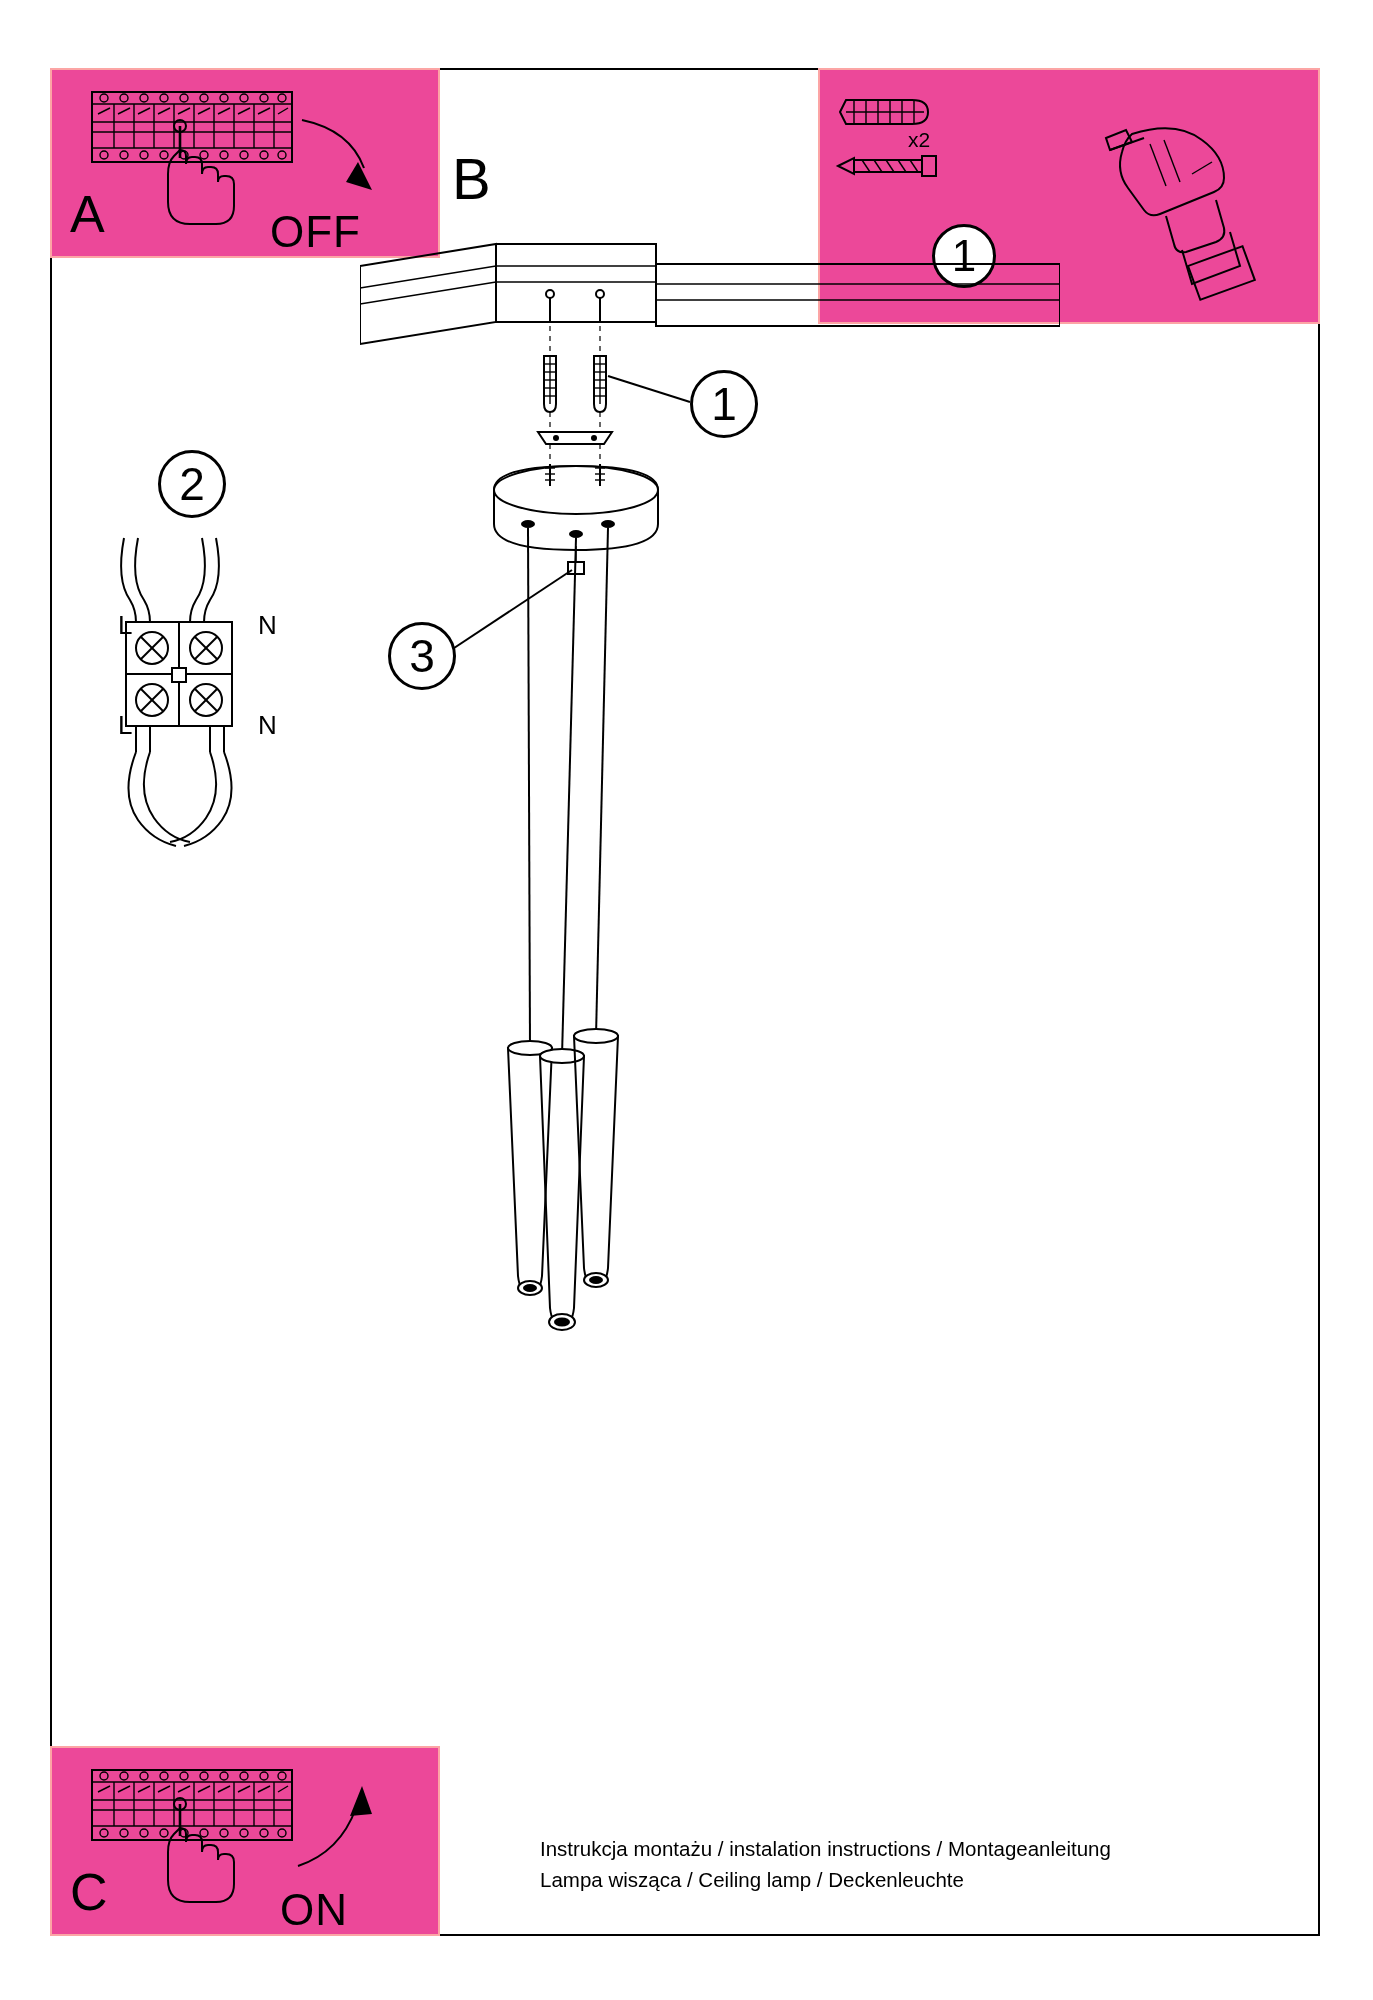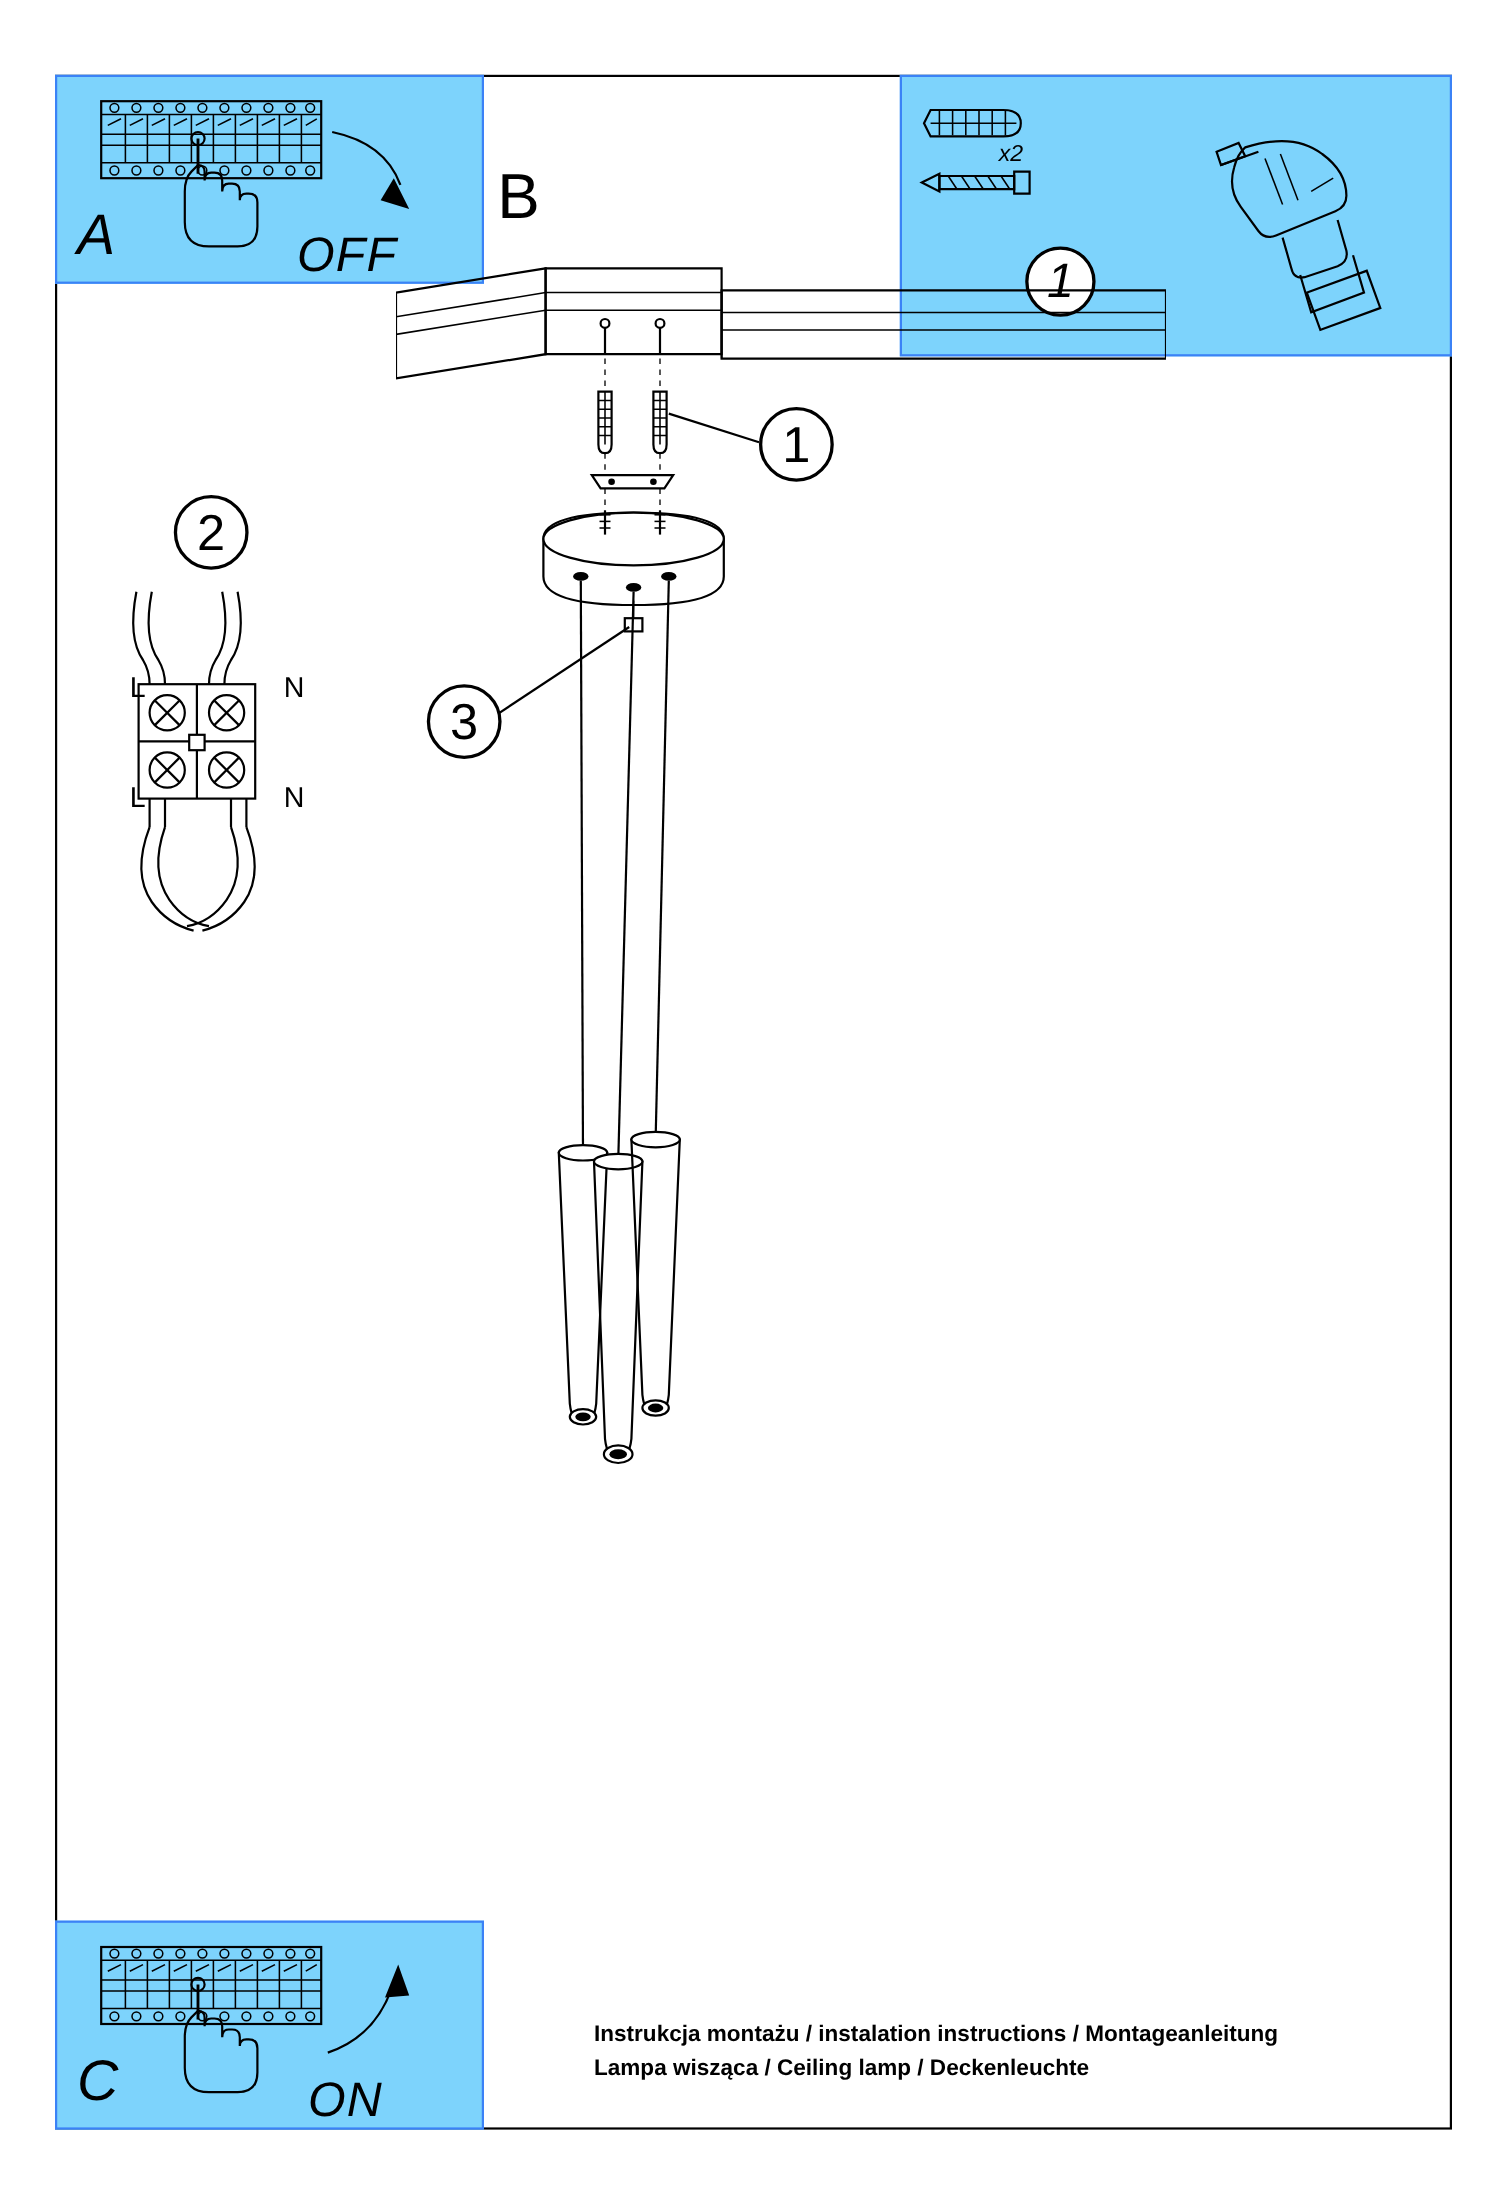--- a/index.html
+++ b/index.html
@@ -23,24 +23,23 @@
     position: absolute;
     left: 50px;
     top: 68px;
     width: 1270px;
     height: 1868px;
     border: 2px solid #000;
     box-sizing: border-box;
   }
   .box {
     position: absolute;
-    border: 2px solid #3b82f6;
+    border: 2px solid #fca5a5;
     box-sizing: border-box;
-    background: #7dd3fc;
-    font-style: italic;
+    background: #ec4899;
   }
   .letter {
     position: absolute;
     font-size: 52px;
     line-height: 1;
     font-weight: 400;
     font-family: "Liberation Sans", sans-serif;
   }
   .bigword {
     position: absolute;
@@ -68,21 +67,20 @@
   }
   .xlabel {
     position: absolute;
     font-size: 21px;
   }
   .footer {
     position: absolute;
     font-size: 20.5px;
     line-height: 1.55;
     white-space: nowrap;
-    font-weight: bold;
   }
   svg { display: block; }
   .ink { fill: none; stroke: #000; stroke-width: 2; }
   .ink-thin { fill: none; stroke: #000; stroke-width: 1.4; }
   .ink-thick { fill: none; stroke: #000; stroke-width: 2.6; }
   .fill-black { fill: #000; stroke: none; }
   .fill-white { fill: #fff; }
 </style>
 </head>
 <body>

